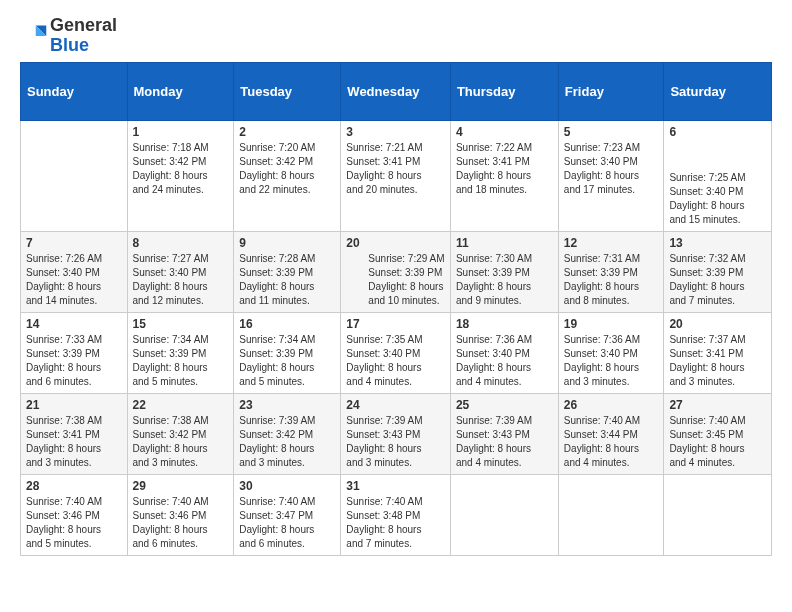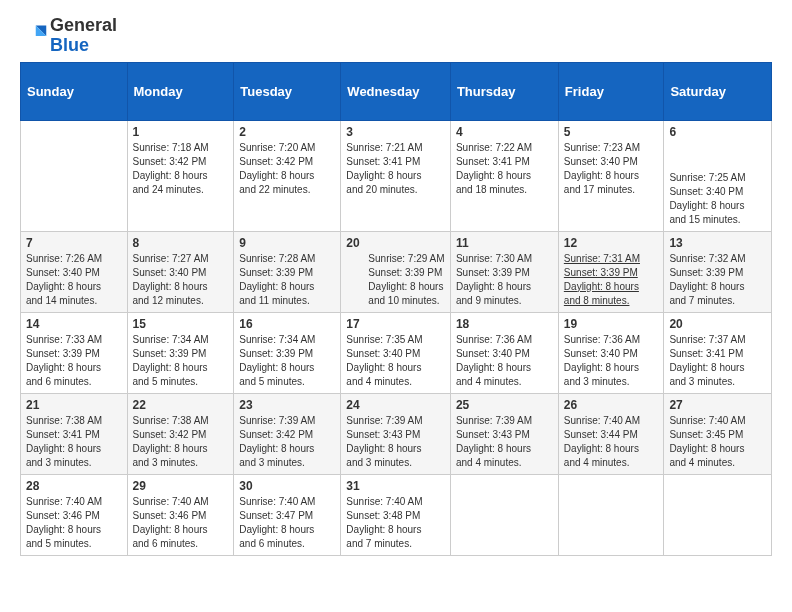--- a/index.html
+++ b/index.html
@@ -202,21 +202,21 @@
           </td>
           <td>
             <span class="day-num">11</span>
             <div class="day-info" style="white-space: pre-line;">Sunrise: 7:30 AM
 Sunset: 3:39 PM
 Daylight: 8 hours
 and 9 minutes.</div>
           </td>
           <td>
             <span class="day-num">12</span>
-            <div class="day-info" style="white-space: pre-line; text-decoration: underline;">Sunrise: 7:31 AM
+            <div class="day-info" style="white-space: pre-line;">Sunrise: 7:31 AM
 Sunset: 3:39 PM
 Daylight: 8 hours
 and 8 minutes.</div>
           </td>
           <td>
             <span class="day-num">13</span>
             <div class="day-info" style="white-space: pre-line;">Sunrise: 7:32 AM
 Sunset: 3:39 PM
 Daylight: 8 hours
 and 7 minutes.</div>

